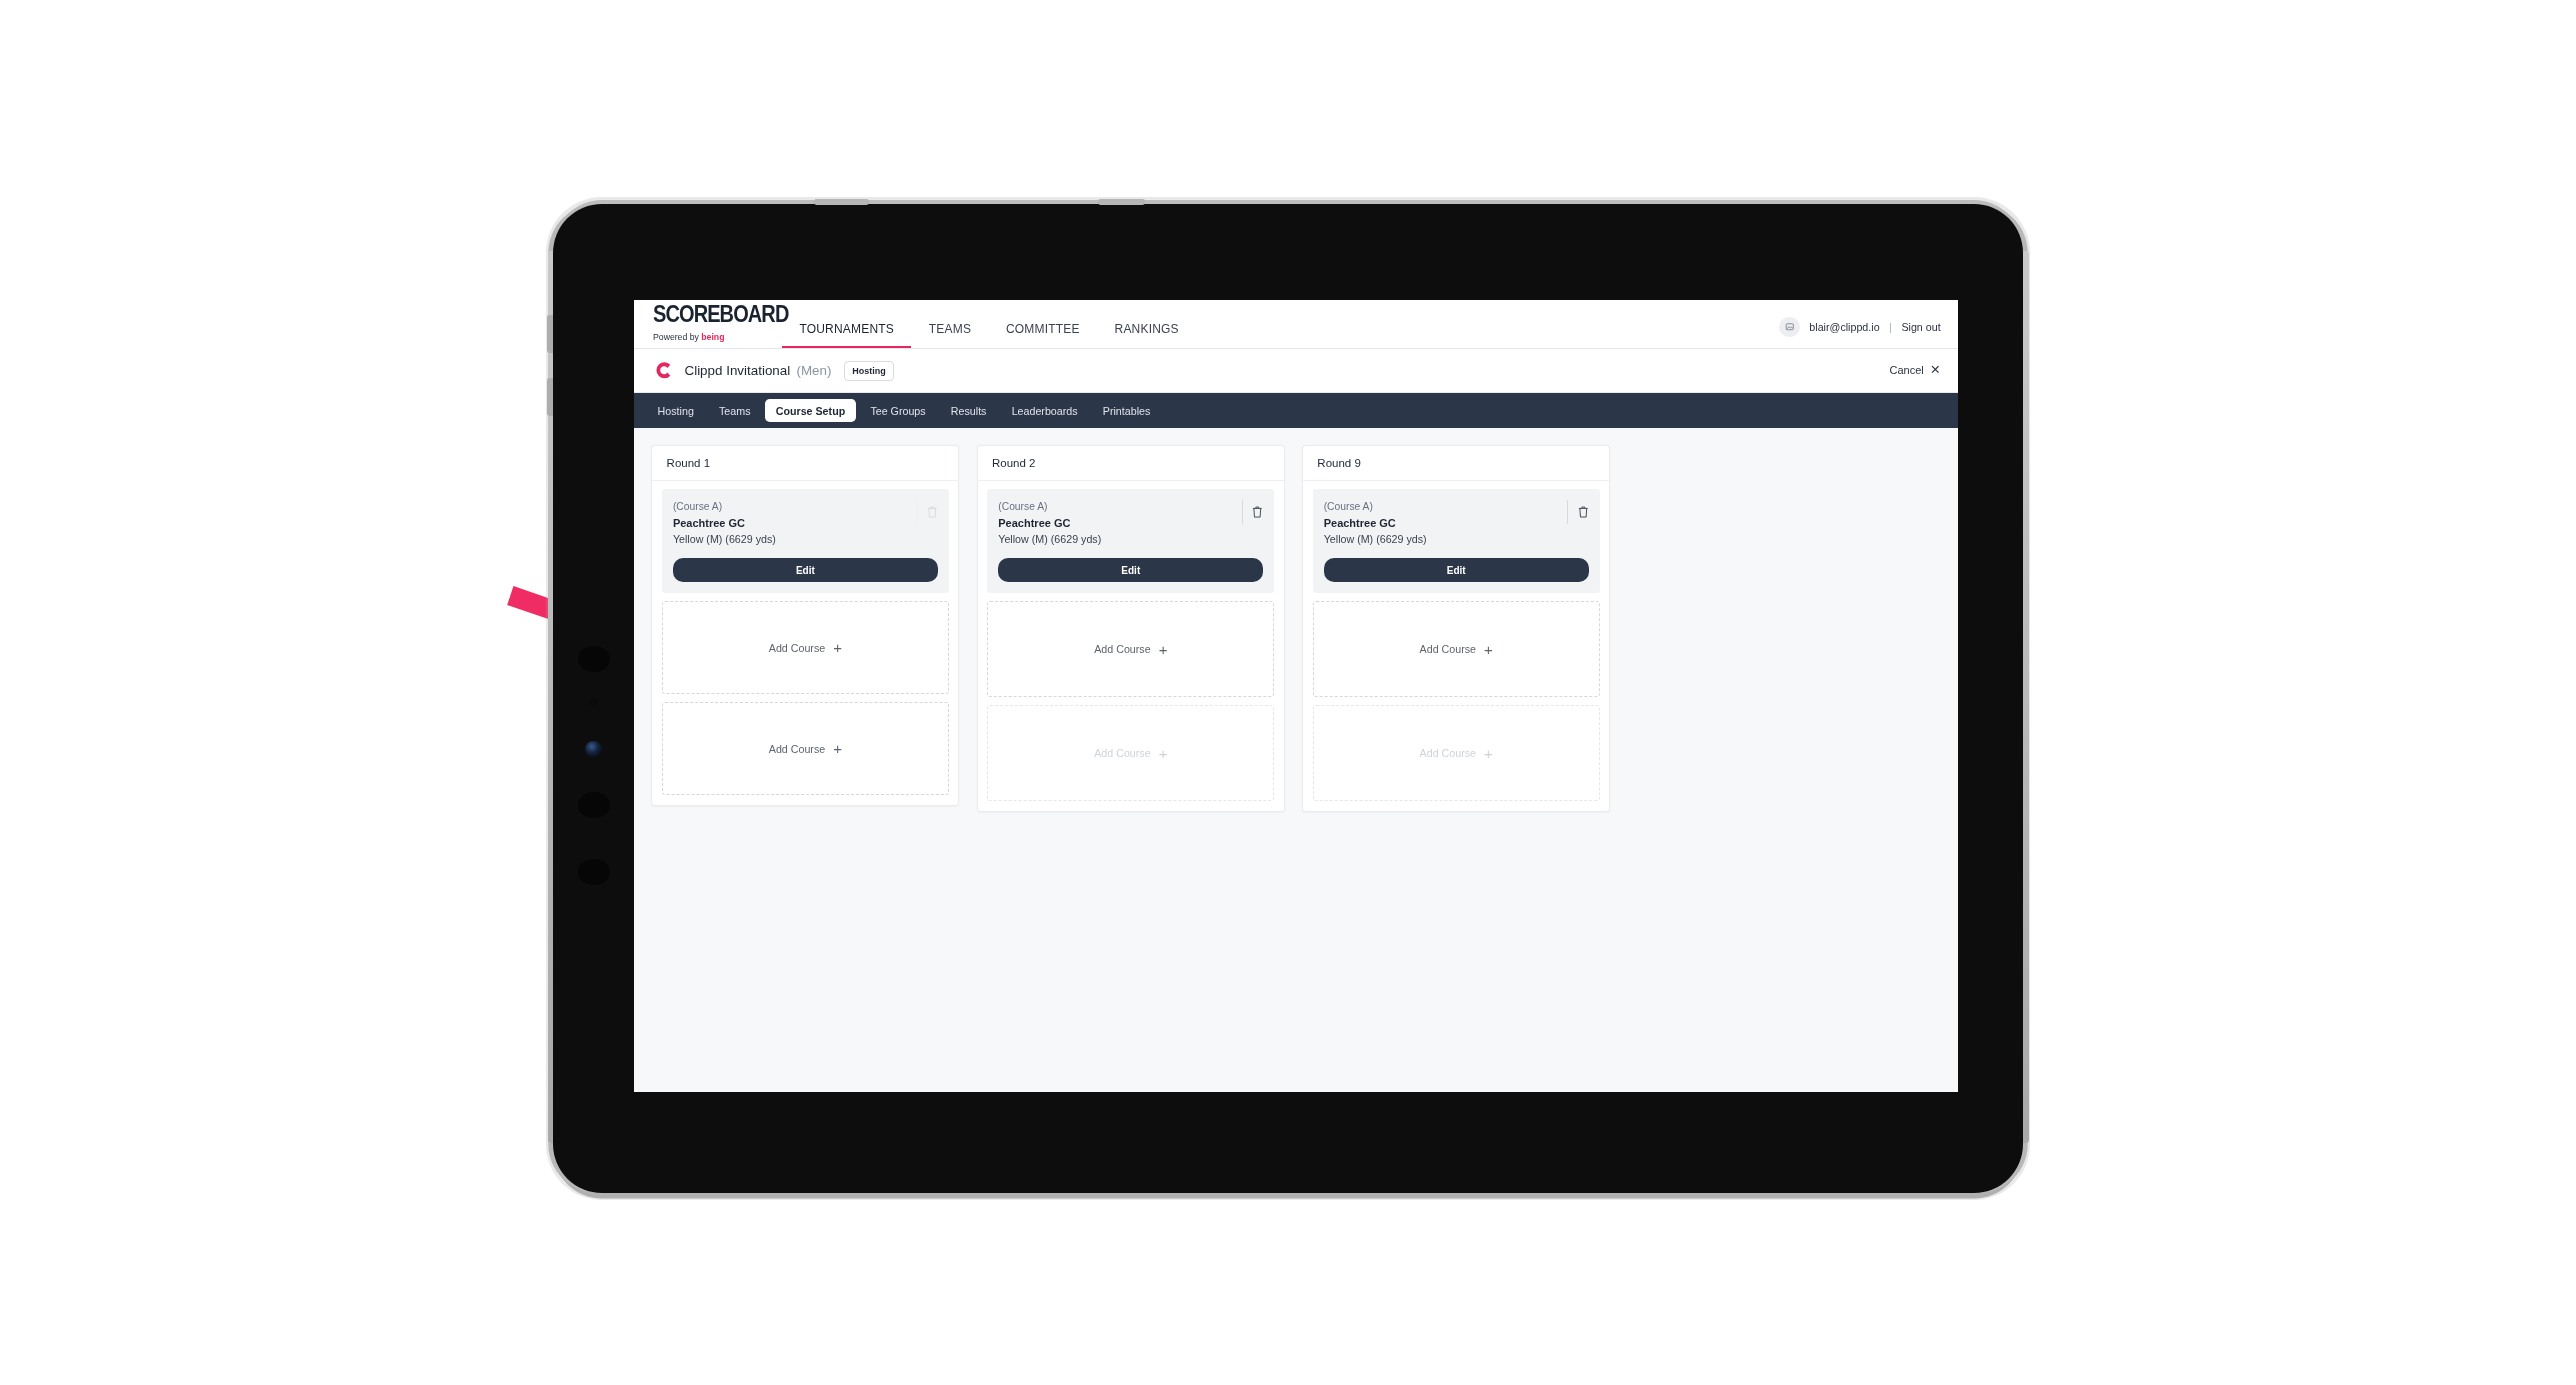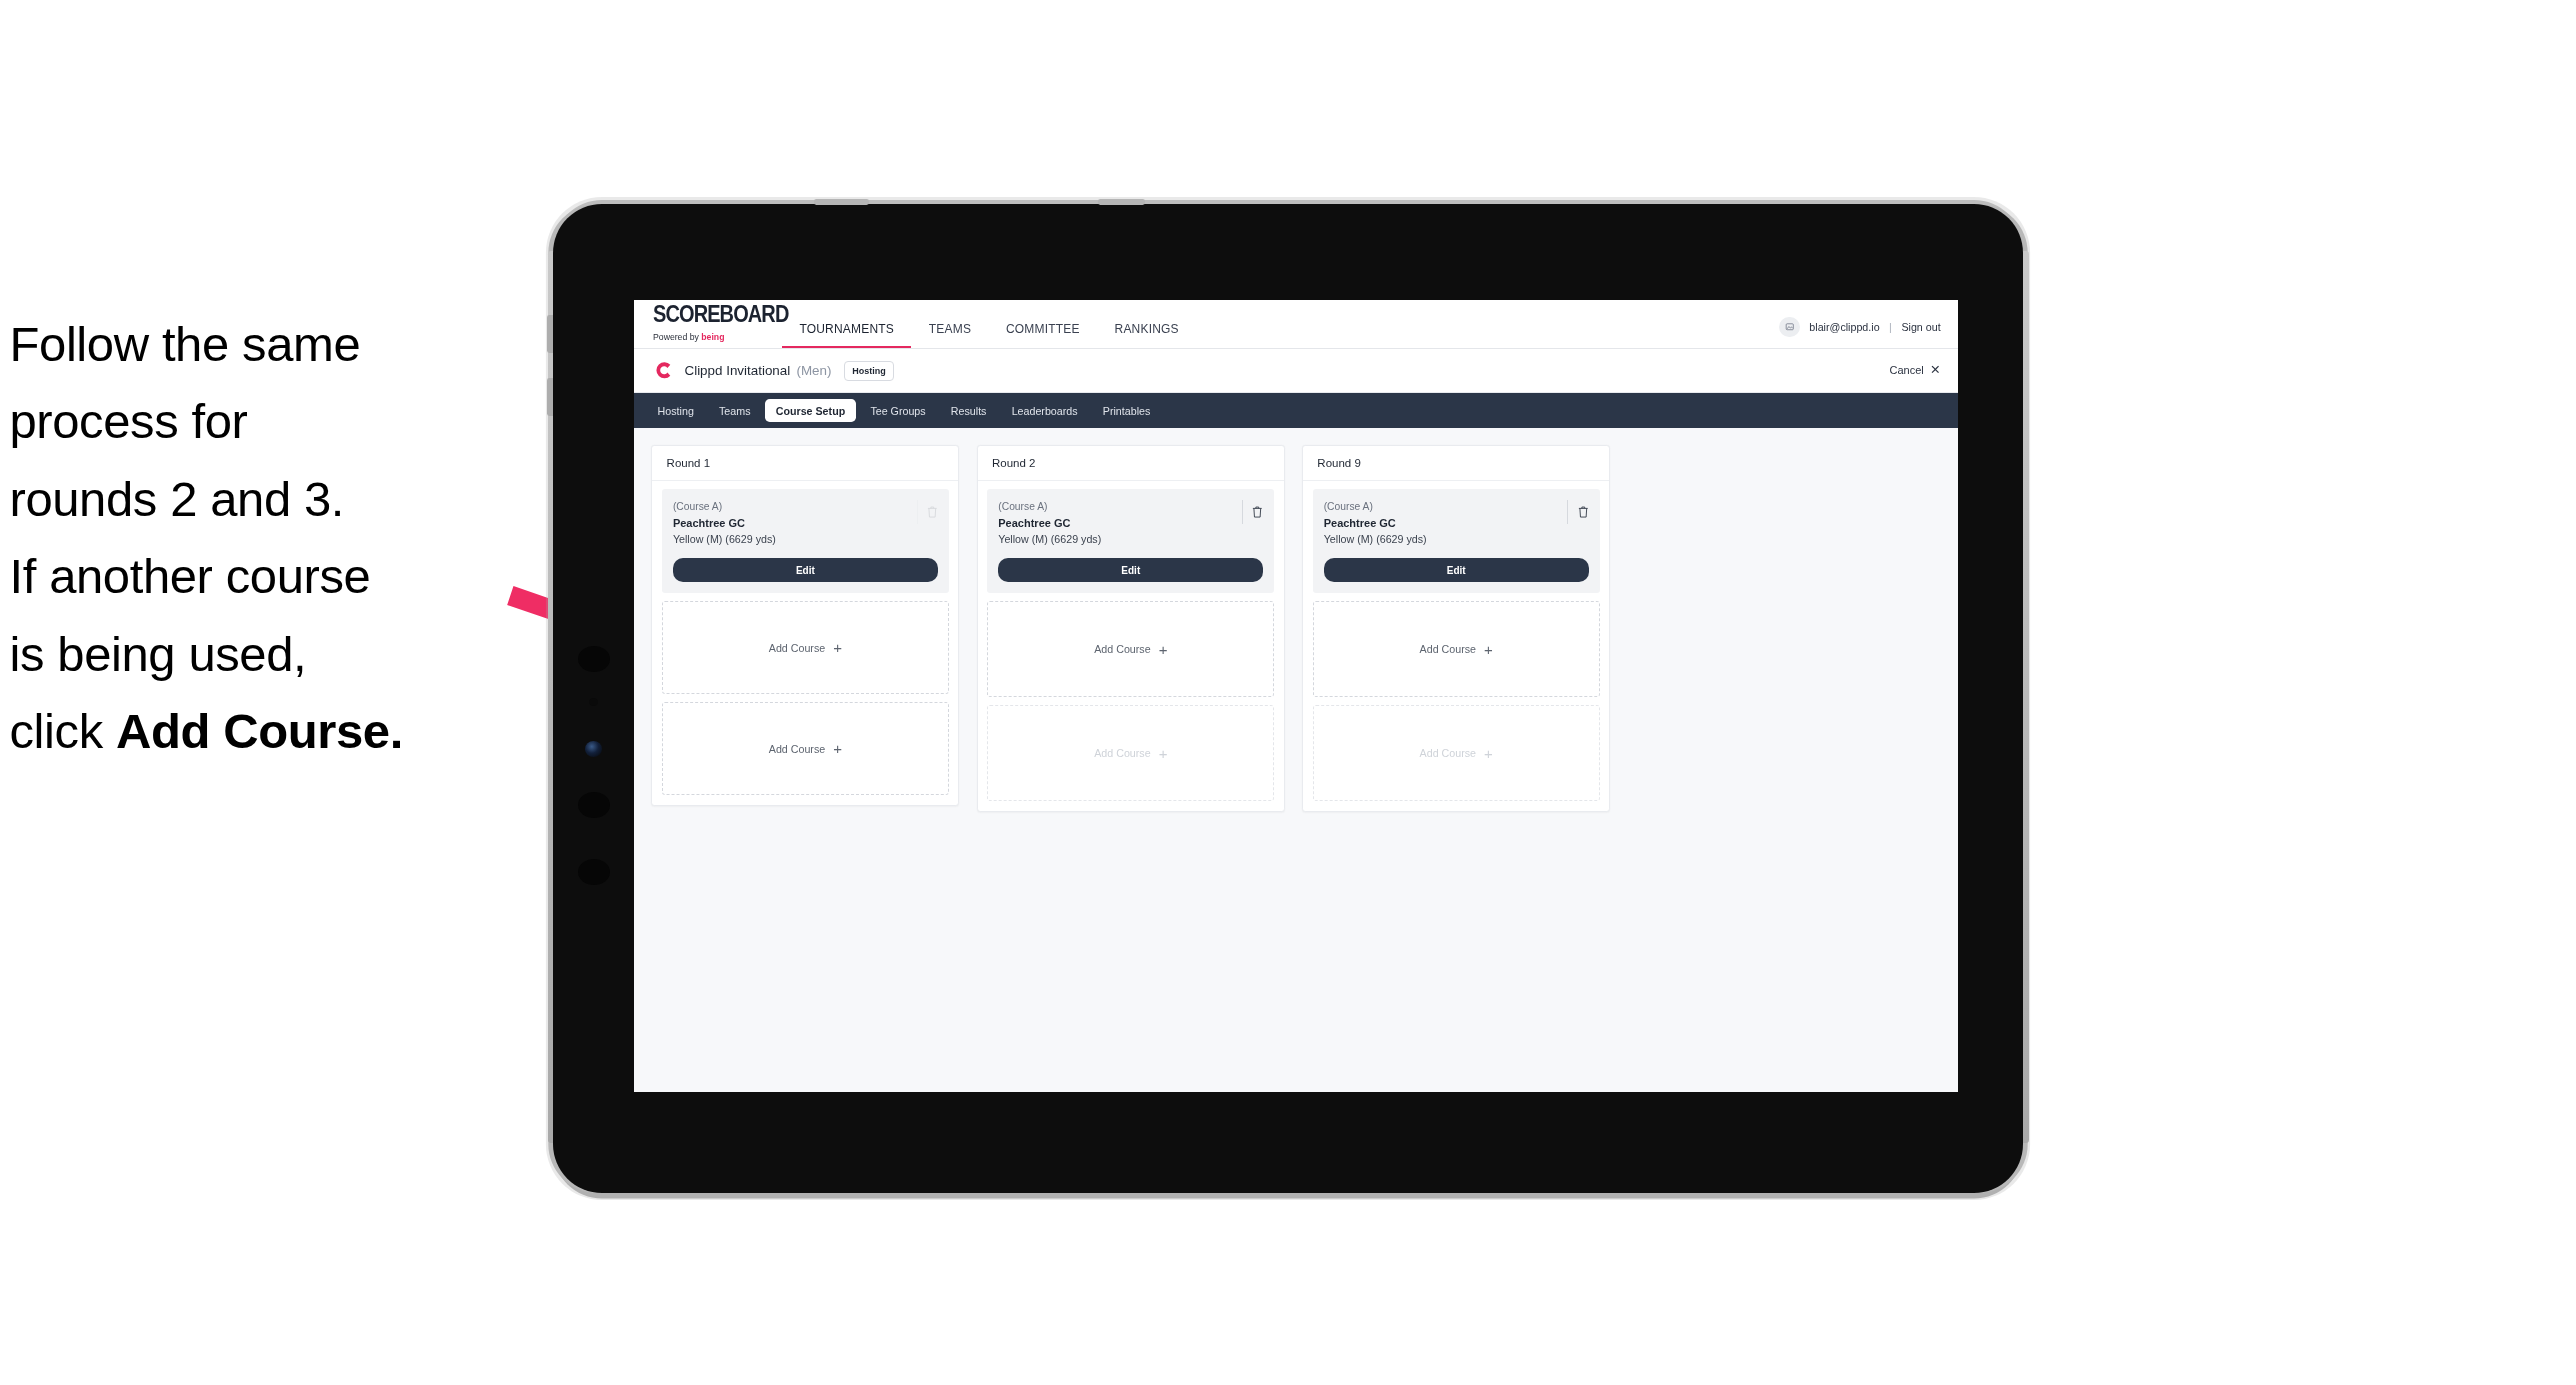--- a/index.html
+++ b/index.html
@@ -180,28 +180,20 @@
   .add-card.dim { color:#cfd3d9; border-color:#e4e6ea; }
   .add-card .plus { font-size: 15px; line-height: 1; font-weight: 300; }
   .add-card.dim .plus { color:#cfd3d9; }
   .add-card.tall { height: 96px; }
 </style>
 </head>
 <body>
 
 <div class="stage">
 
-  <div class="annotation">
-    <span class="ln">Follow the same</span>
-    <span class="ln">process for</span>
-    <span class="ln">rounds 2 and 3.</span>
-    <span class="ln">If another course</span>
-    <span class="ln">is being used,</span>
-    <span class="ln"><span>click </span><b>Add Course.</b></span>
-  </div>
 
   <svg class="arrow-svg" viewBox="0 0 480 200">
     <path d="M 42 76 L 330 174 L 318 196 L 400 196 L 362 132 L 350 156 L 50 52 Z" fill="#ef2d64"></path>
     <polygon points="300,152 410,196 318,214" fill="#ef2d64"></polygon>
   </svg>
 
   <div class="tablet">
     <div class="edge-btn btn-top-1"></div>
     <div class="edge-btn btn-top-2"></div>
     <div class="edge-btn btn-left-1"></div>

